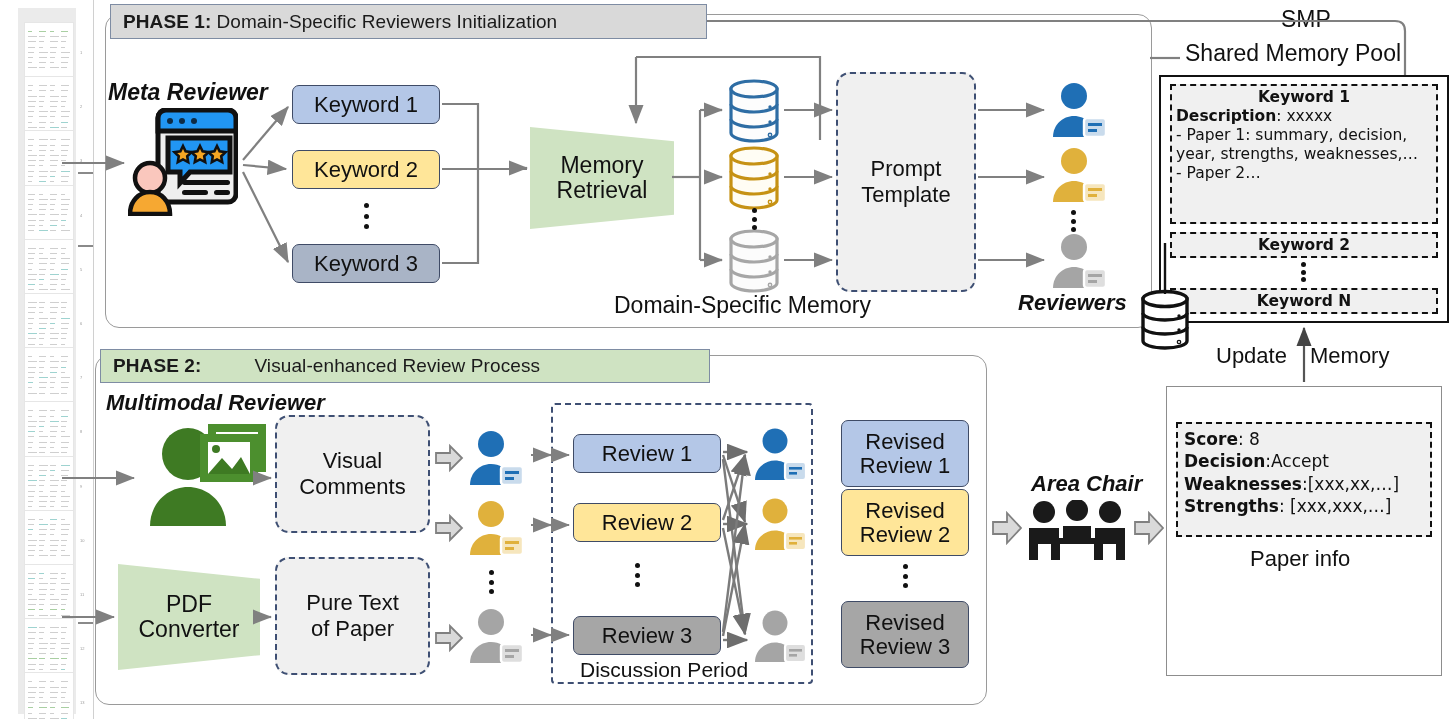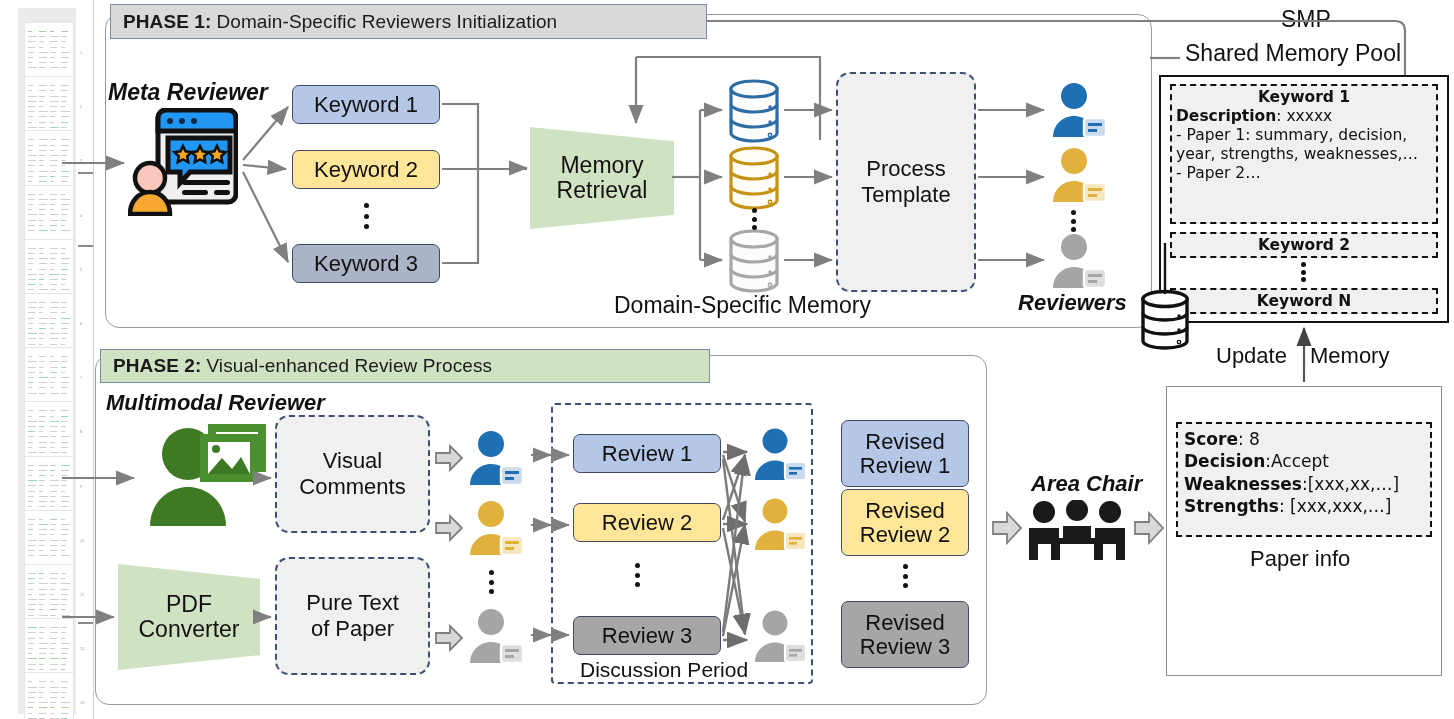--- a/index.html
+++ b/index.html
@@ -654,21 +654,21 @@
     </svg>
   </div>
   <div class="vdots" style="left:751px;top:208px;width:6px;height:22px;">
       <i></i>
       <i></i>
       <i></i>
     </div>
 
   <div class="dbox" style="left:836px;top:72px;width:140px;height:220px;">
     <div>
-      <div>Process</div>
+      <div>Prompt</div>
       <div>Template</div>
     </div>
   </div>
 
   <div class="lbl" style="left:614px;top:292px;font-size:23px;">Domain-Specific Memory</div>
 
   <div class="person" style="left:1048px;top:82px;width:62px;height:58px;">
     <svg viewBox="0 0 62 58" width="62" height="58">
       <circle cx="26" cy="14" r="13" fill="#1f6fb5"></circle>
       <path d="M5 55c0-12 9.5-21 21-21s21 9 21 21z" fill="#1f6fb5"></path>
@@ -697,21 +697,21 @@
   </div>
   <div class="vdots" style="left:1070px;top:210px;width:6px;height:22px;">
       <i></i>
       <i></i>
       <i></i>
     </div>
   <div class="lbl it" style="left:1018px;top:290px;font-size:22px;">Reviewers</div>
 
   <div class="panel" style="left:95px;top:355px;width:890px;height:348px;"></div>
 
-  <div class="phase-tab" style="left:100px;top:349px;width:610px;height:34px;background:#cfe3c2;">
+  <div class="phase-tab" style="left:100px;top:349px;width:610px;height:34px;background:#cfe3c2;gap:48px;">
     <b>PHASE 2:</b>
     <span>Visual-enhanced Review Process</span>
   </div>
 
   <div class="lbl it" style="left:106px;top:390px;font-size:22px;">Multimodal Reviewer</div>
 
   <div class="person" style="left:138px;top:424px;width:128px;height:104px;">
     <svg viewBox="0 0 128 104" width="128" height="104">
       <circle cx="50" cy="30" r="26" fill="#3e7a23"></circle>
       <path d="M12 102c0-22 17-39 38-39s38 17 38 39z" fill="#3e7a23"></path>

